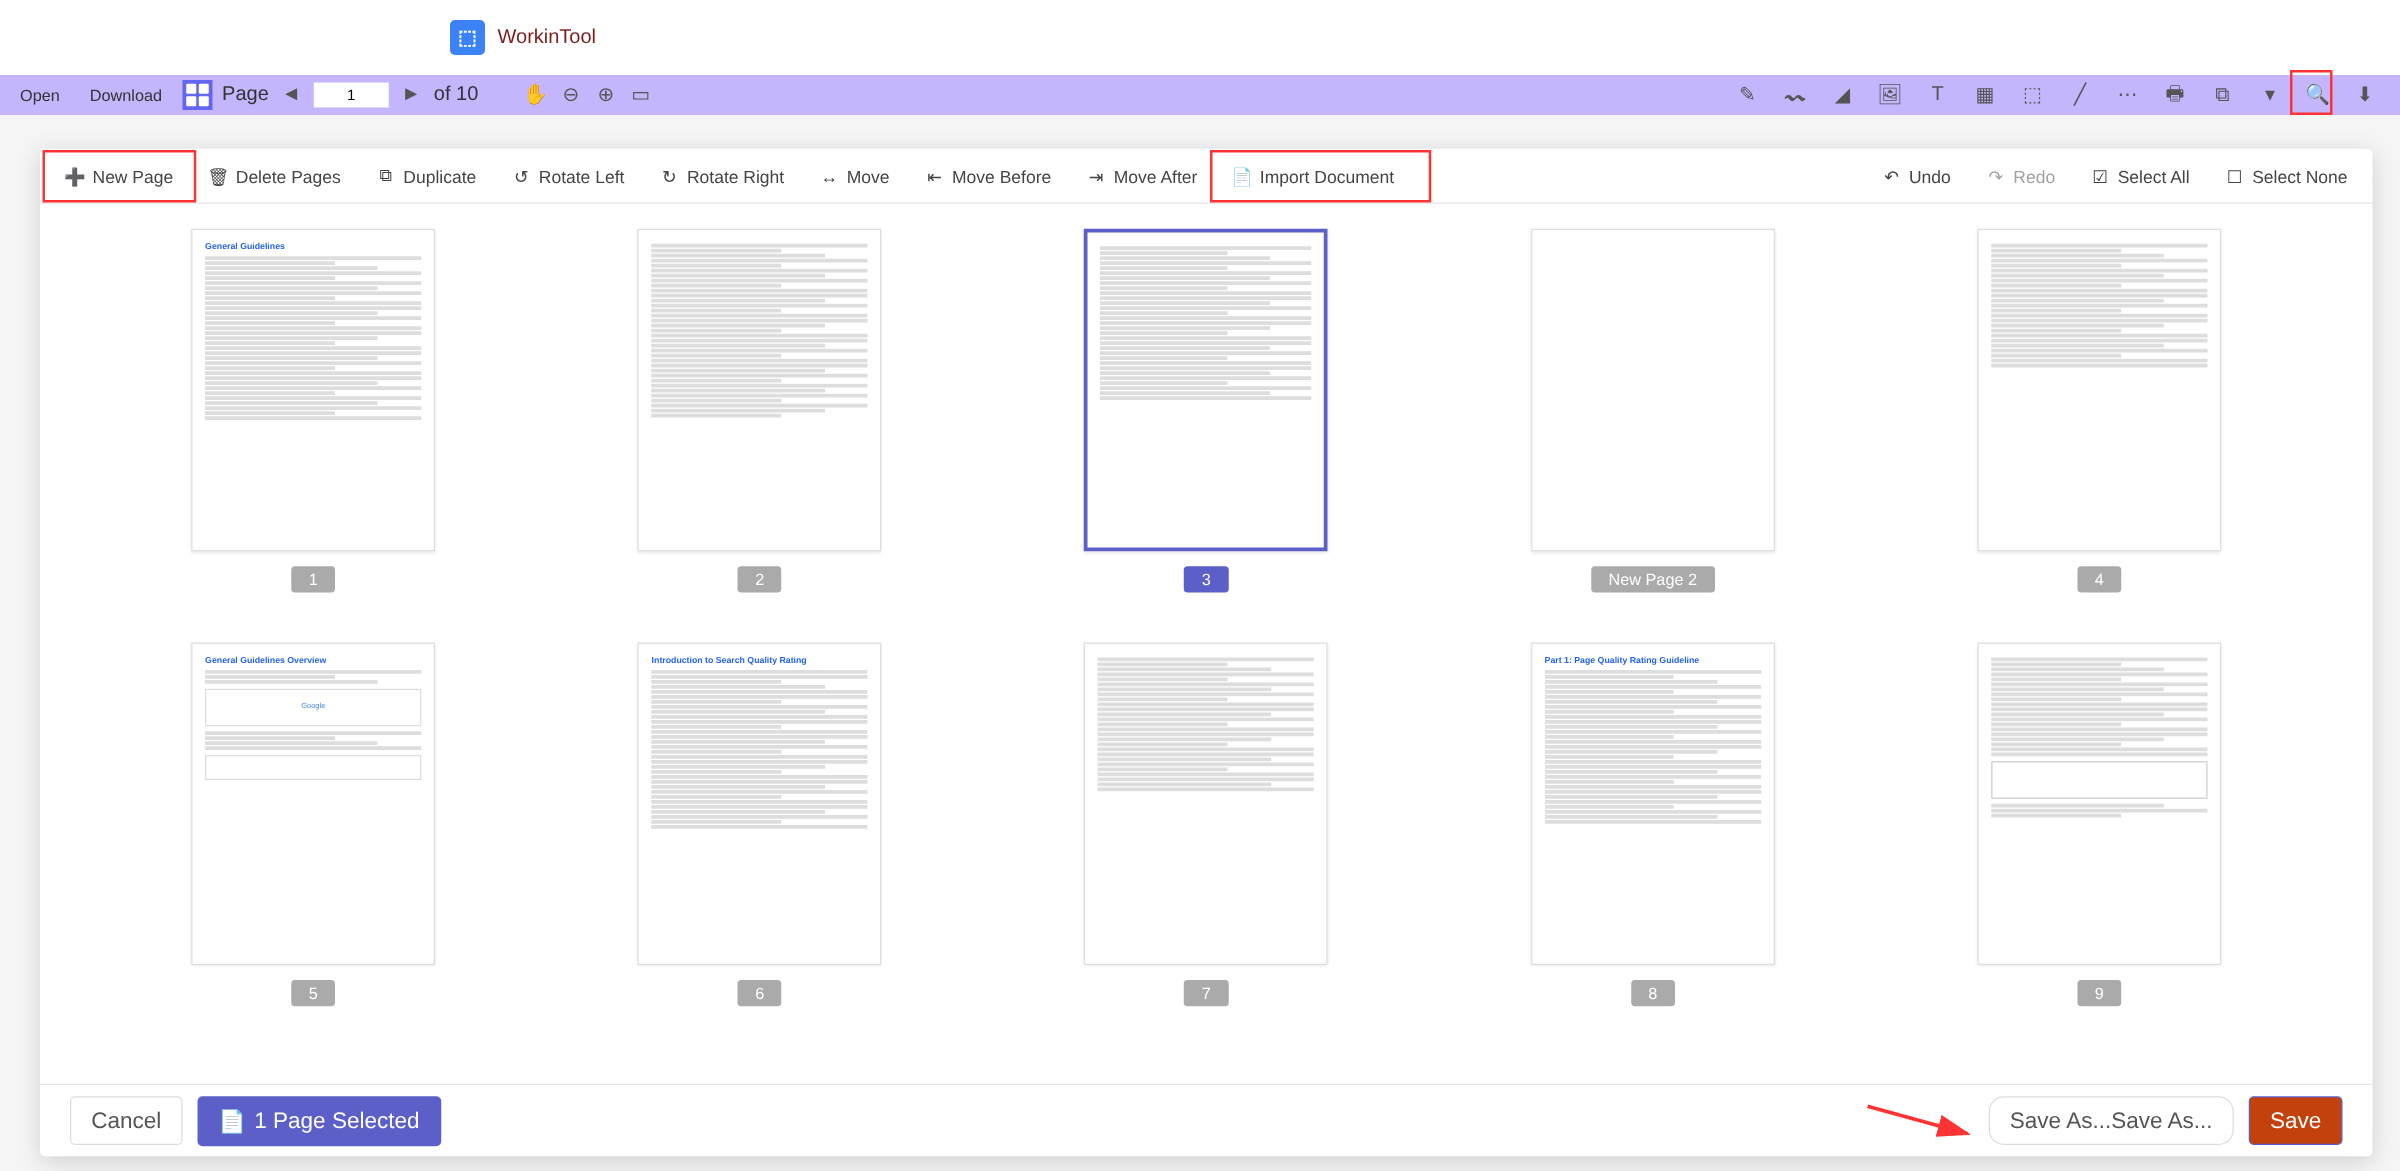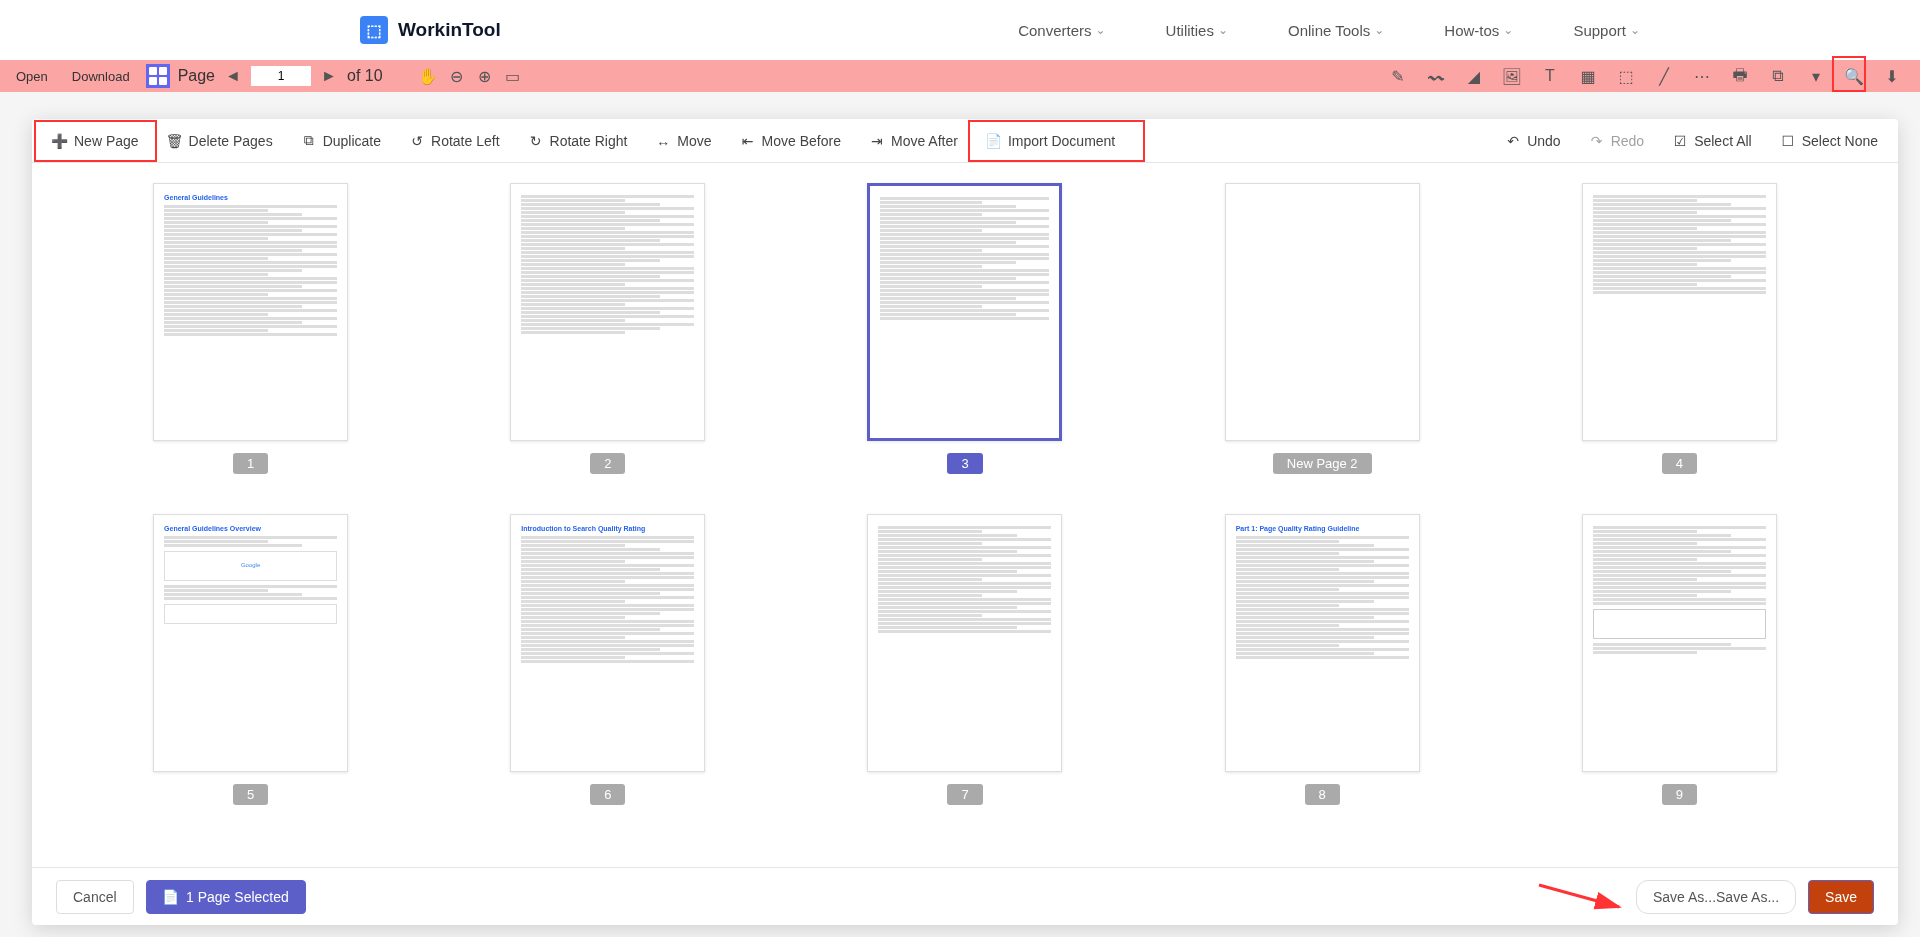--- a/index.html
+++ b/index.html
@@ -1,26 +1,26 @@
 <!DOCTYPE html>
 <html><head>
 <meta charset="utf-8">
 <style>
 * { margin: 0; padding: 0; box-sizing: border-box; }
 body { font-family: Arial, sans-serif; background: #f5f5f5; width: 1920px; height: 937px; overflow: hidden; position: relative; }
 
 .header { background: #fff; height: 60px; display: flex; align-items: center; padding: 0 20px; }
 .logo-section { display: flex; align-items: center; margin-left: 340px; }
 .logo-icon { width: 28px; height: 28px; background: #3b82f6; border-radius: 4px; display: flex; align-items: center; justify-content: center; color: #fff; font-weight: bold; margin-right: 10px; font-size: 16px; }
-.logo-text { font-size: 19px; font-weight: bold; color: #0f172a; }
+.logo-text { font-size: 16px; font-weight: normal; color: #7f1d1d; }
 .nav-menu { display: flex; gap: 60px; margin-left: auto; margin-right: 260px; }
 .nav-item { color: #555; font-size: 15px; cursor: pointer; display: flex; align-items: center; gap: 4px; }
 .nav-item::after { content: "⌄"; font-size: 12px; color: #999; }
 
-.main-toolbar { background: #fca5a5; height: 32px; display: flex; align-items: center; padding: 0 8px; gap: 8px; position: relative; }
+.main-toolbar { background: #c4b5fd; height: 32px; display: flex; align-items: center; padding: 0 8px; gap: 8px; position: relative; }
 .tb-btn { color: #333; font-size: 13px; padding: 4px 8px; }
 .tb-icon { width: 20px; height: 20px; display: flex; align-items: center; justify-content: center; color: #555; }
 .grid-icon { width: 24px; height: 24px; background: #6366f1; display: grid; grid-template-columns: 1fr 1fr; grid-template-rows: 1fr 1fr; gap: 2px; padding: 3px; }
 .grid-icon span { background: #fff; border-radius: 1px; }
 .page-input { width: 60px; text-align: center; background: #fff; border: none; height: 20px; font-size: 12px; }
 .page-label { font-size: 16px; color: #333; }
 .tb-sep { flex: 1; }
 .tb-right { display: flex; gap: 18px; align-items: center; margin-right: 10px; }
 .highlight-box { border: 2px solid #ff3333; position: absolute; pointer-events: none; z-index: 100; }
 
@@ -39,44 +39,37 @@
 .page-thumb.blank { background: #fff; }
 .page-badge { background: #aaa; color: #fff; padding: 3px 14px; border-radius: 3px; font-size: 13px; }
 .page-badge.selected { background: #5b5fc7; }
 .thumb-content { font-size: 4px; color: #999; line-height: 1.3; }
 .thumb-title { color: #2563eb; font-size: 7px; font-weight: bold; margin-bottom: 4px; }
 .thumb-line { height: 3px; background: #ddd; margin: 1px 0; }
 .thumb-line.short { width: 60%; }
 .thumb-line.med { width: 80%; }
 
 .dialog-footer { height: 58px; border-top: 1px solid #e5e5e5; display: flex; align-items: center; padding: 0 24px; gap: 12px; }
-.footer-btn { padding: 8px 16px; border-radius: 4px; font-size: 14px; cursor: pointer; border: 1px solid #ddd; background: #fff; color: #555; }
+.footer-btn { padding: 8px 16px; border-radius: 4px; font-size: 18px; cursor: pointer; border: 1px solid #ddd; background: #fff; color: #555; }
 .footer-btn.primary { background: #5b5fc7; color: #fff; border-color: #5b5fc7; display: flex; align-items: center; gap: 6px; }
 .footer-btn.save { background: #c2410c; color: #fff; border-color: #5b5fc7; }
 .footer-sep { flex: 1; }
 
 .arrow-annotation { position: absolute; z-index: 200; pointer-events: none; }
 .bg-text { position: absolute; bottom: 5px; left: 780px; color: #888; font-size: 13px; z-index: 1; }
 
 svg { display: block; }
 </style>
 </head>
 <body>
 
 <div class="header">
   <div class="logo-section">
     <div class="logo-icon">⬚</div>
     <div class="logo-text">WorkinTool</div>
-  </div>
-  <div class="nav-menu">
-    <div class="nav-item">Converters</div>
-    <div class="nav-item">Utilities</div>
-    <div class="nav-item">Online Tools</div>
-    <div class="nav-item">How-tos</div>
-    <div class="nav-item">Support</div>
   </div>
 </div>
 
 <div class="main-toolbar">
   <span class="tb-btn">Open</span>
   <span class="tb-btn">Download</span>
   <div class="grid-icon">
       <span></span>
       <span></span>
       <span></span>

